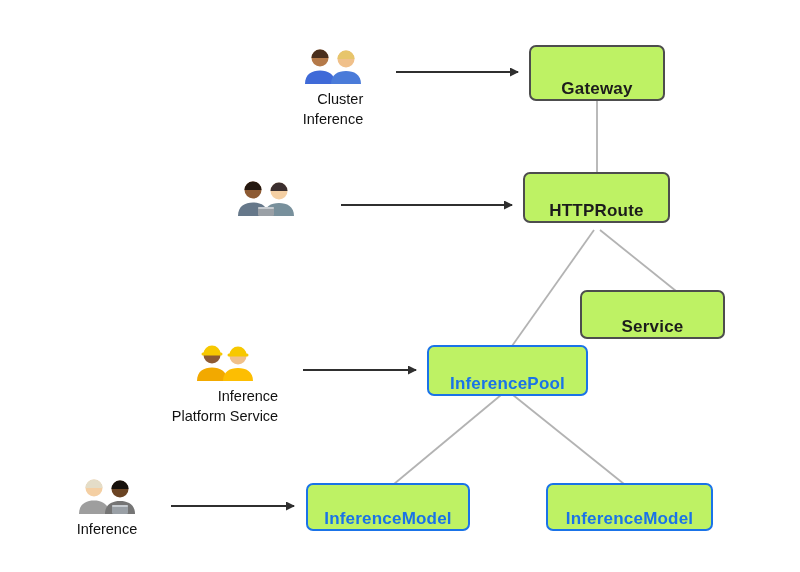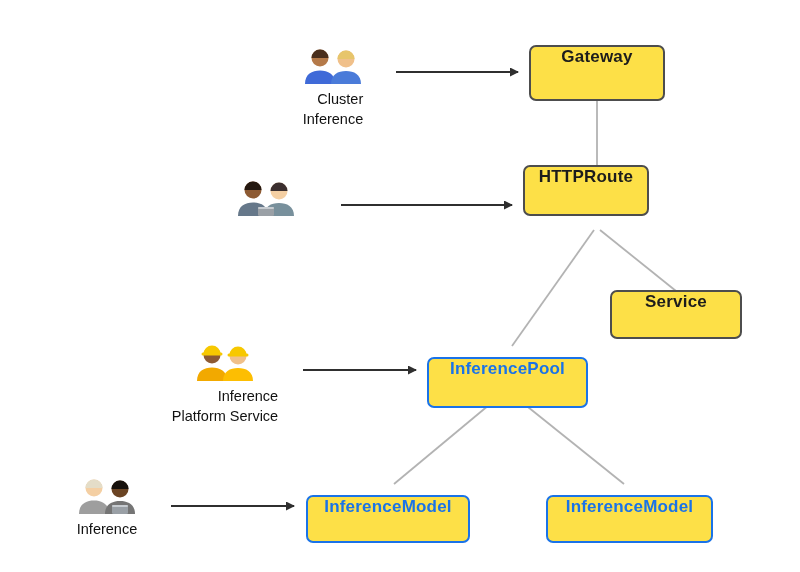--- a/index.html
+++ b/index.html
@@ -13,25 +13,25 @@
   html,body{background:#fff;}
   body{
     width:800px;height:572px;position:relative;overflow:hidden;
     font-family:"Liberation Sans", sans-serif;
   }
   svg.wires{position:absolute;left:0;top:0;width:800px;height:572px;pointer-events:none;}
   .connector{stroke:var(--connector);stroke-width:1.8;fill:none;}
   .arrow{stroke:var(--arrow);stroke-width:2.2;fill:none;}
   marker path{fill:var(--arrow);}
   .node{
-    position:absolute;display:flex;align-items:flex-start;justify-content:center;
-    background:#fde047;border:2px solid var(--node-border);border-radius:7px;
+    position:absolute;display:flex;align-items:flex-end;justify-content:center;
+    background:#bef264;border:2px solid var(--node-border);border-radius:7px;
     font-weight:bold;font-size:17px;color:#1c1c1c;letter-spacing:.2px;
   }
-  .node.blue{border-color:var(--accent-blue);color:var(--accent-blue);margin-top:12px;}
+  .node.blue{border-color:var(--accent-blue);color:var(--accent-blue);}
   .actor{position:absolute;display:flex;flex-direction:column;align-items:center;}
   .actor .label{margin-top:5px;font-size:14.5px;color:#111;text-align:right;line-height:1.38;}
   .actor svg{display:block;}
 </style>
 </head>
 <body>
 
 <svg class="wires" viewBox="0 0 800 572">
   <defs>
     <marker id="arrowhead" markerWidth="10" markerHeight="9" refX="8" refY="4.5" orient="auto" markerUnits="userSpaceOnUse">
@@ -48,25 +48,25 @@
   <line class="arrow" x1="396" y1="72" x2="518" y2="72" marker-end="url(#arrowhead)"></line>
   <line class="arrow" x1="341" y1="205" x2="512" y2="205" marker-end="url(#arrowhead)"></line>
   <line class="arrow" x1="303" y1="370" x2="416" y2="370" marker-end="url(#arrowhead)"></line>
   <line class="arrow" x1="171" y1="506" x2="294" y2="506" marker-end="url(#arrowhead)"></line>
 </svg>
 
 <div class="node" style="left:529px;top:45px;width:136px;height:56px;">
   <span>Gateway</span>
 </div>
 
-<div class="node" style="left:523px;top:165px;width:126px;height:51px;">
+<div class="node" style="left:523px;top:172px;width:147px;height:51px;">
   <span>HTTPRoute</span>
 </div>
 
-<div class="node" style="left:610px;top:290px;width:132px;height:49px;">
+<div class="node" style="left:580px;top:290px;width:145px;height:49px;">
   <span>Service</span>
 </div>
 
 <div class="node blue" style="left:427px;top:345px;width:161px;height:51px;">
   <span>InferencePool</span>
 </div>
 
 <div class="node blue" style="left:306px;top:483px;width:164px;height:48px;">
   <span>InferenceModel</span>
 </div>

